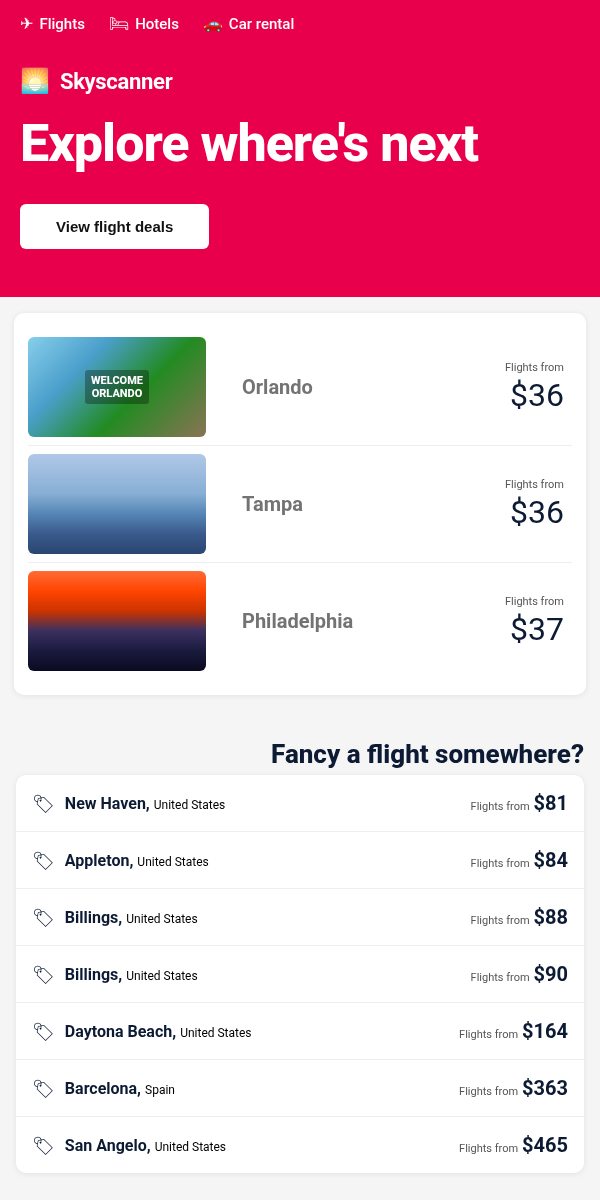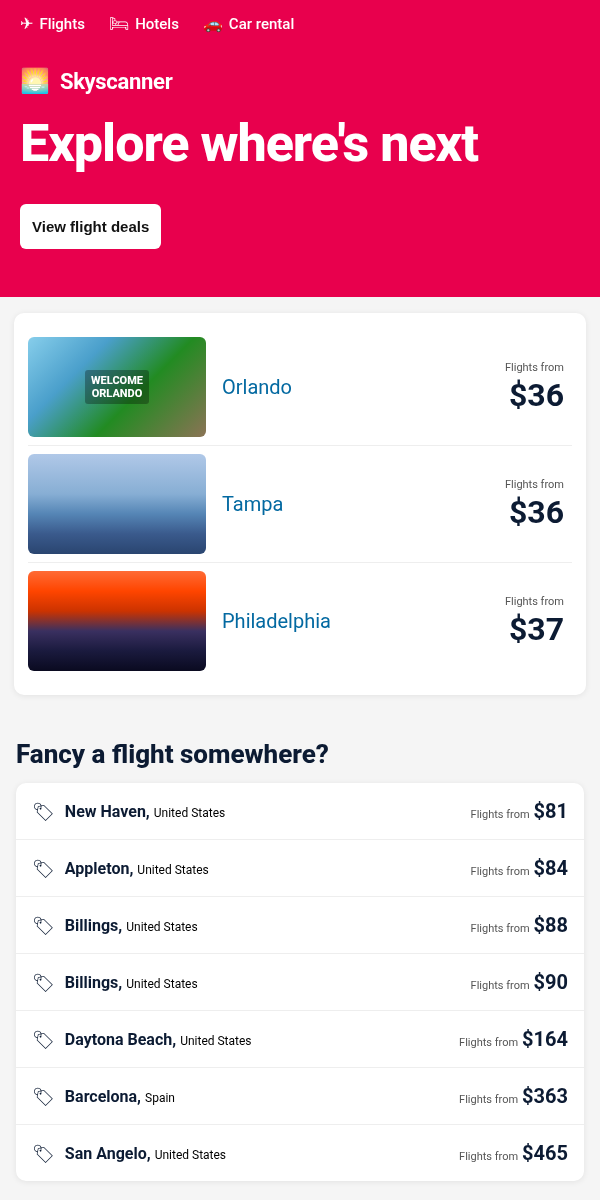--- a/index.html
+++ b/index.html
@@ -60,21 +60,21 @@
       font-weight: 800;
       line-height: 1.1;
       margin-bottom: 32px;
       letter-spacing: -1px;
     }
     .view-deals-btn {
       background: white;
       color: #111;
       border: none;
       border-radius: 6px;
-      padding: 14px 12px;
+      padding: 14px 36px;
       font-size: 15px;
       font-weight: 600;
       cursor: pointer;
       display: inline-block;
     }
 
     
     .cards-section {
       background: white;
       padding: 16px 14px;
@@ -127,49 +127,51 @@
     .philly-img {
       background: linear-gradient(180deg, #ff6b35 0%, #ff4500 20%, #cc3300 40%, #3a3060 60%, #1a1a3e 80%, #0a0a20 100%);
     }
 
     .card-info {
       flex: 1;
       padding: 8px 16px;
     }
     .city-name {
       font-size: 20px;
-      font-weight: 400;
-      color: #0369a1;
+      font-weight: 700;
+      color: #737373;
+      margin-left: 20px;
     }
     .price-info {
       text-align: right;
       padding-right: 8px;
     }
     .flights-from-label {
       font-size: 11px;
       color: #555;
       display: block;
       margin-bottom: 2px;
     }
     .price-value {
       font-size: 32px;
-      font-weight: 700;
+      font-weight: 400;
       color: #0c1b33;
     }
 
     
     .fancy-section {
       padding: 28px 16px 16px 16px;
       background: #f5f5f5;
     }
     .fancy-title {
       font-size: 26px;
       font-weight: 800;
       color: #0c1b33;
-      margin-bottom: 14px;
+      margin-bottom: 6px;
+      text-align: right;
     }
     .fancy-subtitle {
       font-size: 14px;
       color: #555;
       margin-bottom: 20px;
     }
     .deals-list {
       background: white;
       border-radius: 10px;
       box-shadow: 0 1px 6px rgba(0,0,0,0.08);

